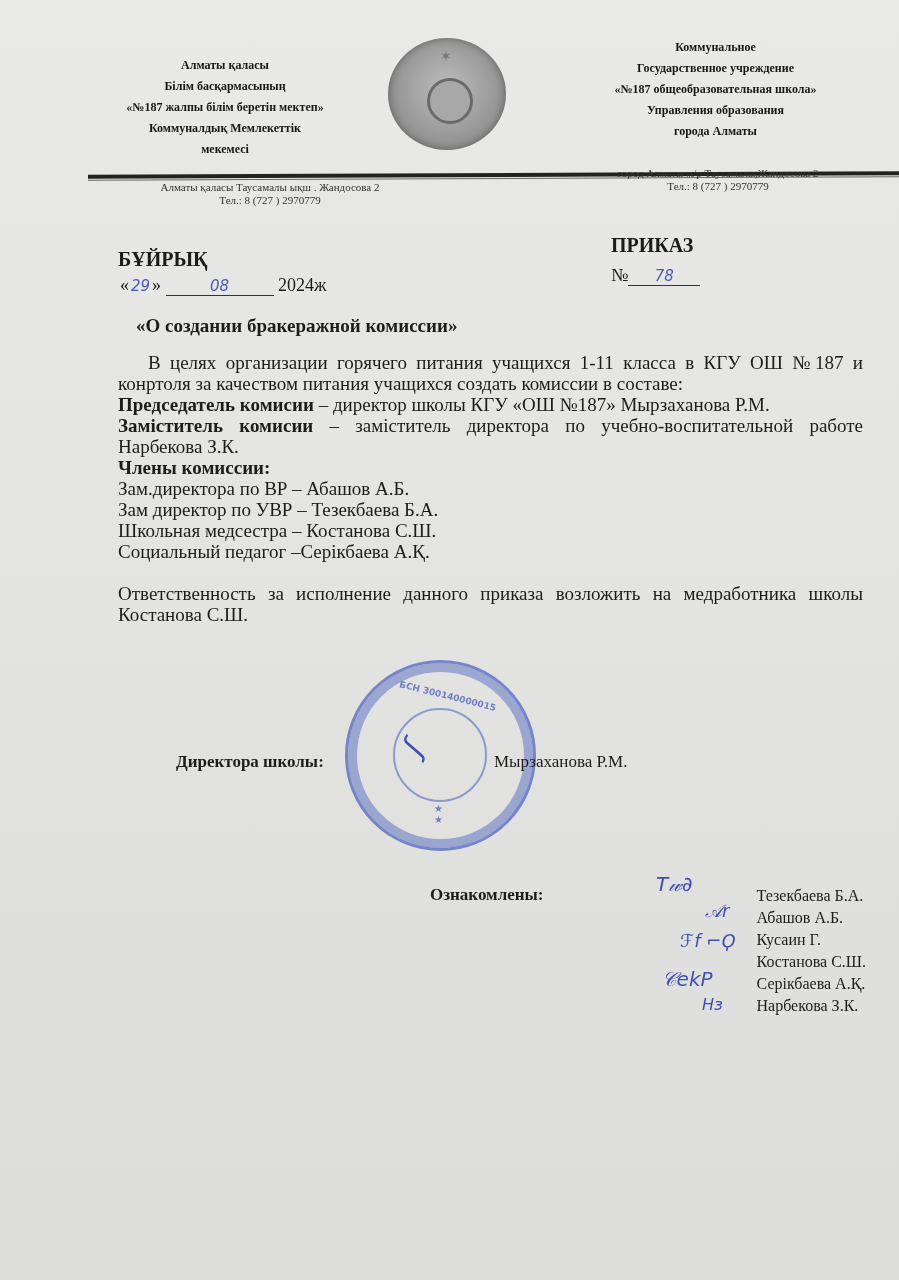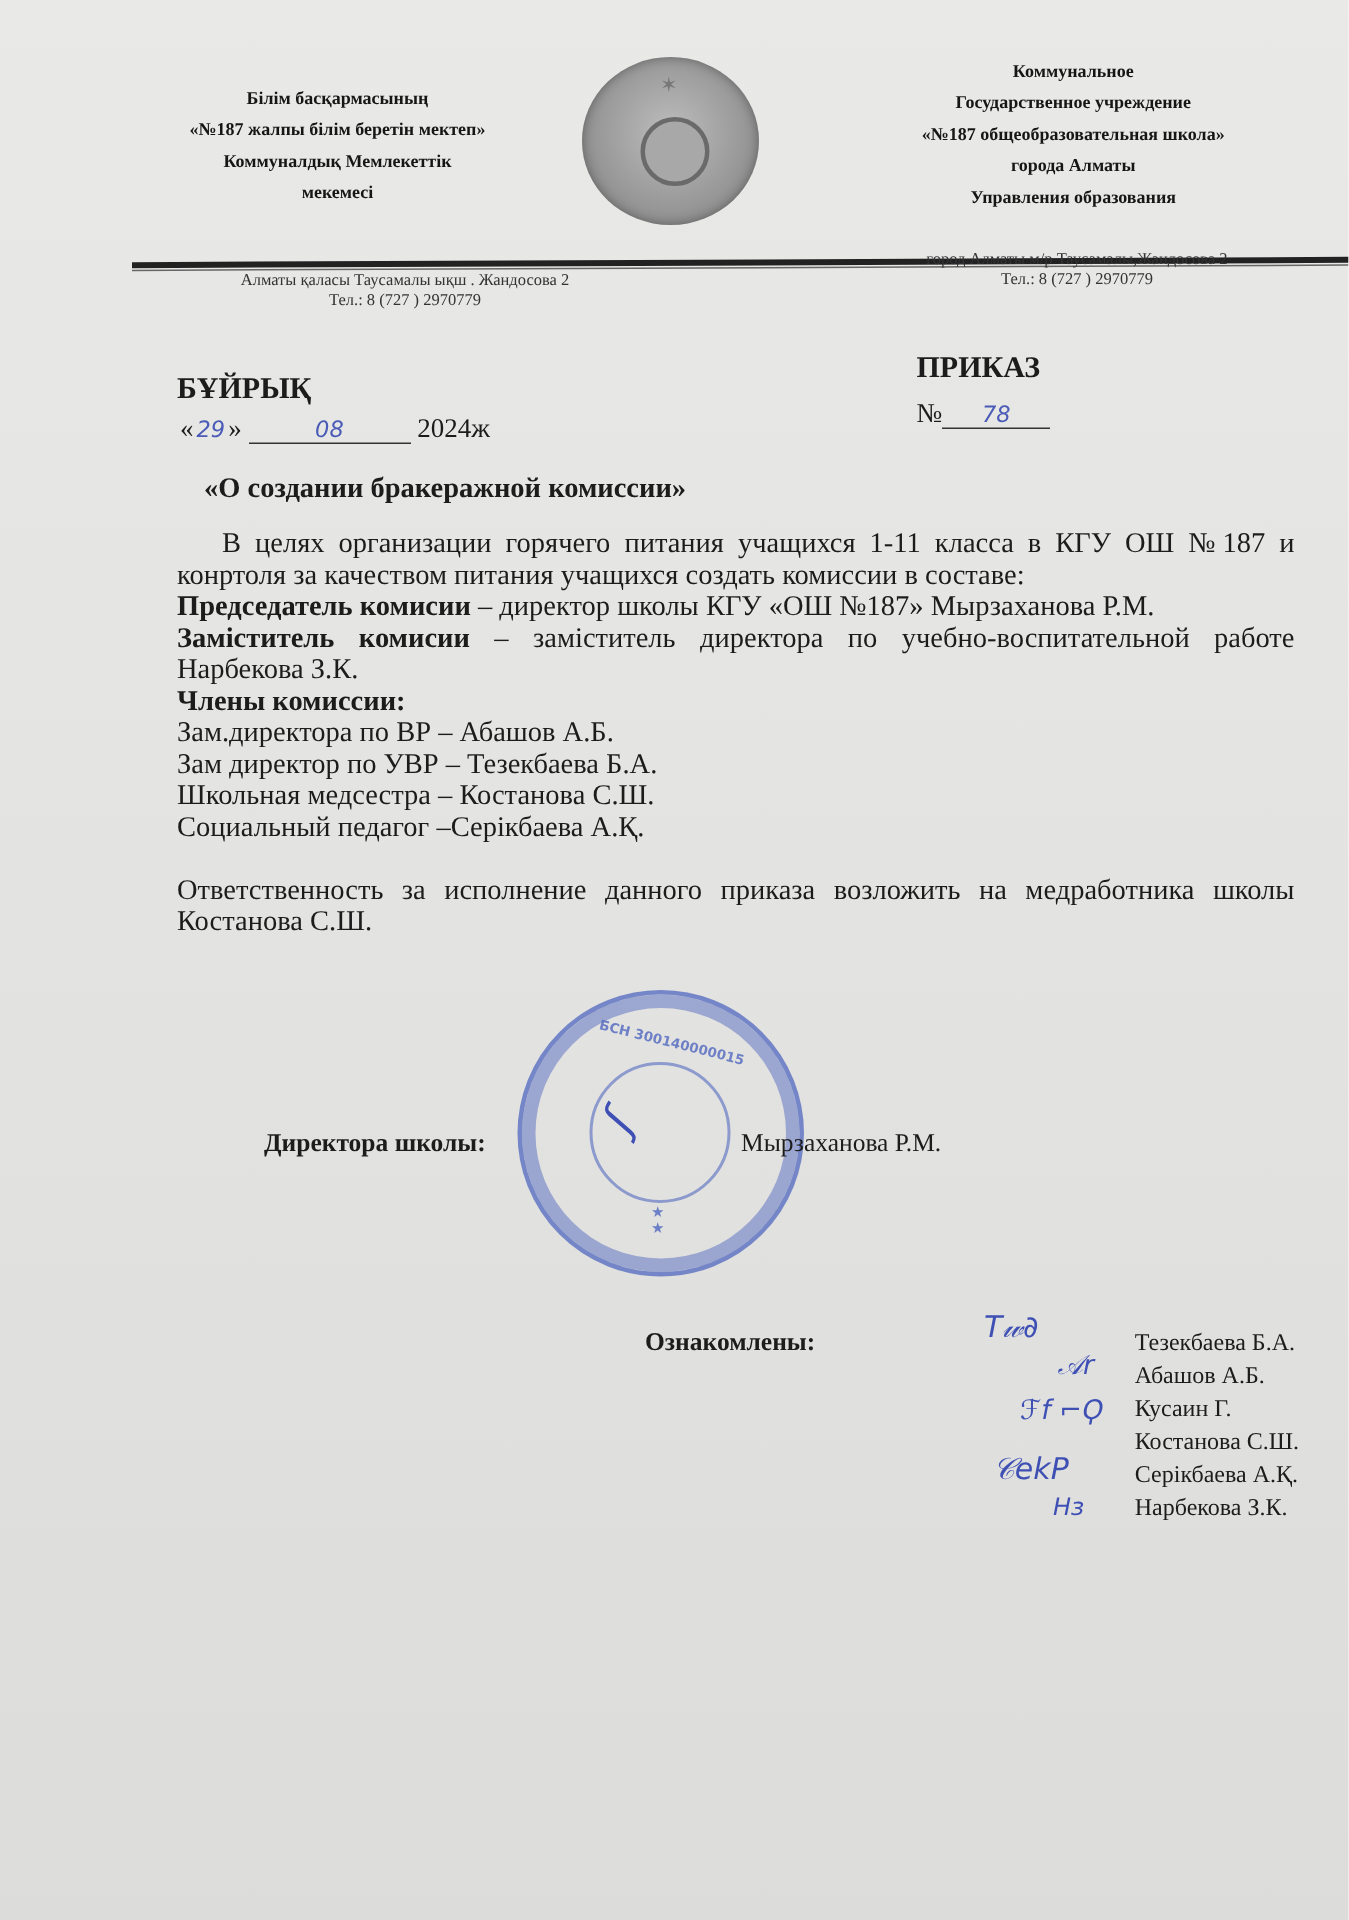--- a/index.html
+++ b/index.html
@@ -54,37 +54,38 @@
   .sig-line { left: 176px; top: 752px; font-size: 17px; }
   .dir-name { left: 494px; top: 752px; font-size: 17px; }
   .ack-label { left: 430px; top: 885px; font-size: 17px; font-weight: bold; }
   .ack-list { right: 33px; top: 885px; font-size: 16px; line-height: 22px; }
   .scribble { font-family: "DejaVu Sans", sans-serif; font-style: italic; color: #3f50b5; font-size: 20px; }
 </style>
 </head>
 <body>
 
 <div class="abs hdr hdr-left">
+  <div>Алматы қаласы</div>
   <div>Білім басқармасының</div>
   <div>«№187 жалпы білім беретін мектеп»</div>
   <div>Коммуналдық Мемлекеттік</div>
   <div>мекемесі</div>
 </div>
 
 <div class="abs emblem">
   <span class="sun">✶</span>
   <div class="inner"></div>
 </div>
 
 <div class="abs hdr hdr-right">
   <div>Коммунальное</div>
   <div>Государственное учреждение</div>
   <div>«№187 общеобразовательная школа»</div>
+  <div>Управления образования</div>
   <div>города Алматы</div>
-  <div>Управления образования</div>
 </div>
 
 <div class="abs rule"></div>
 <div class="abs rule2"></div>
 
 <div class="abs addr addr-left">
   <div>Алматы қаласы  Таусамалы ықш . Жандосова  2</div>
   <div>Тел.: 8 (727 ) 2970779</div>
 </div>
 <div class="abs addr addr-right">

